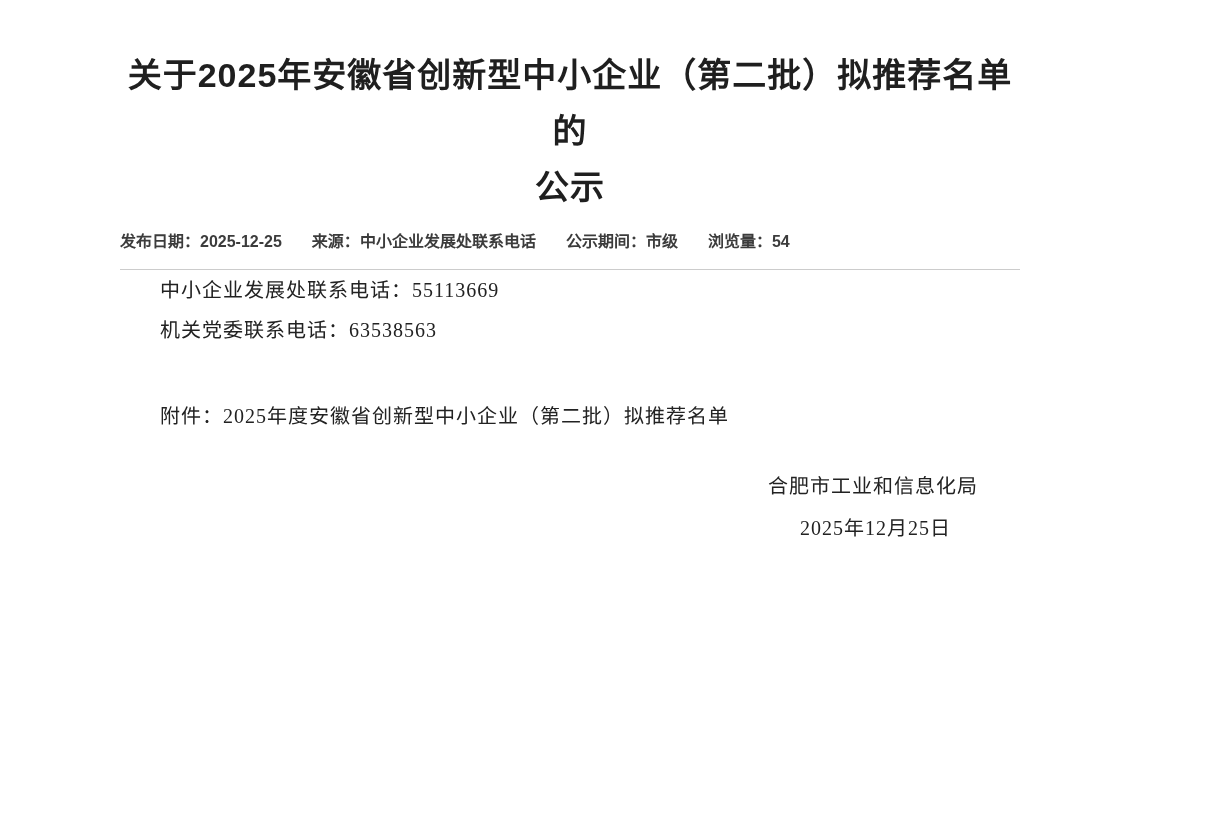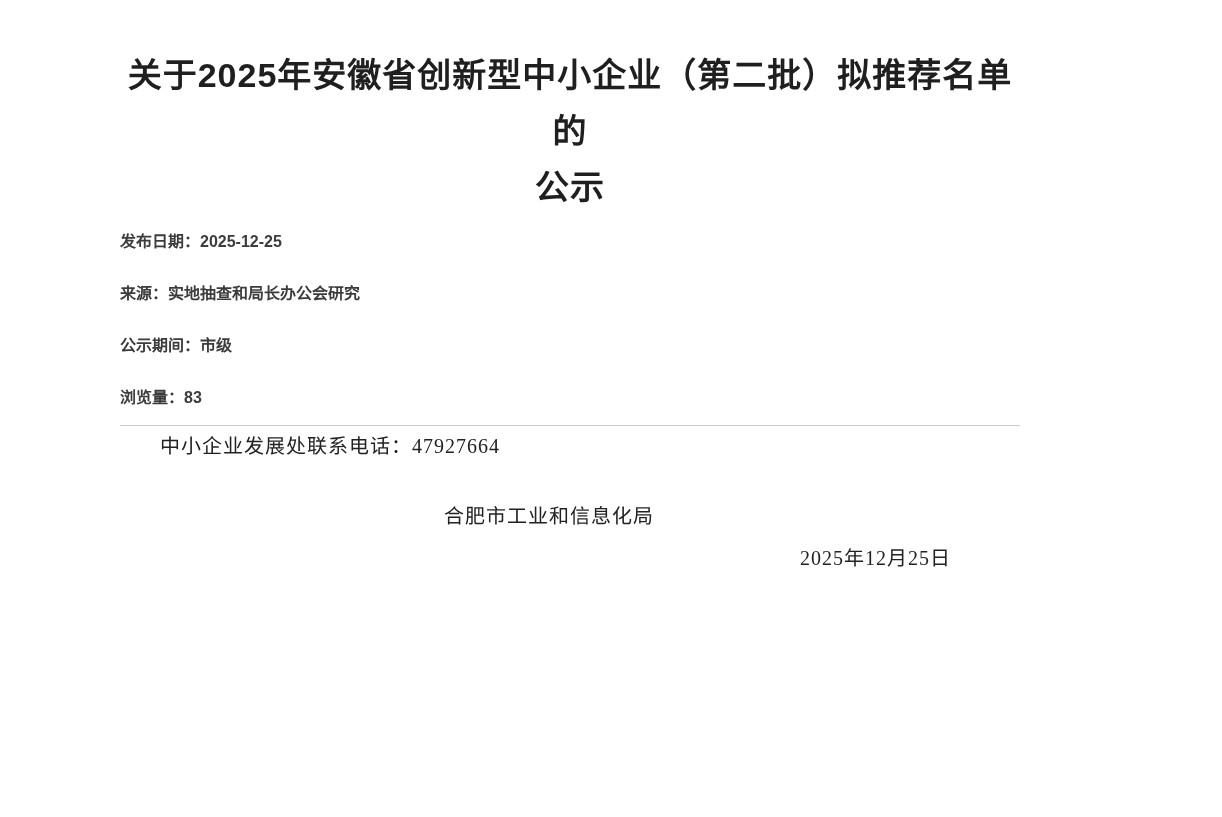--- a/index.html
+++ b/index.html
@@ -27,27 +27,26 @@
     line-height: 56px;
     font-weight: 700;
     color: #1f1f1f;
     text-align: center;
     white-space: pre-line;
     letter-spacing: 1px;
   }
   .meta-row {
     margin-top: 16px;
     display: flex;
-    align-items: flex-start;
+    align-items: center;
     gap: 30px;
     font-size: 16px;
     line-height: 22px;
     color: #3c3c3c;
     font-weight: 700;
-    flex-direction: column;
   }
   .meta-item { white-space: nowrap; }
   .meta-item .label { color: #3c3c3c; }
   .meta-item .value { color: #3c3c3c; }
   .divider {
     margin-top: 16px;
     border: none;
     border-top: 1px solid #cccccc;
     height: 0;
     width: 100%;
@@ -59,21 +58,21 @@
     color: #222222;
     letter-spacing: 1px;
   }
   .article p.body-para {
     text-indent: 2em;
     text-align: justify;
   }
   .para-main { margin-top: 44px; }
   .para-attachment { margin-top: 46px; }
   .sign-line {
-    text-align: center;
+    text-align: right;
     padding-right: 42px;
     margin-top: 30px;
   }
   .date-line {
     text-align: right;
     padding-right: 69px;
     margin-top: 2px;
   }
 </style>
 </head>
@@ -83,32 +82,34 @@
   <div class="content">
 
     <h1 class="doc-title">关于2025年安徽省创新型中小企业（第二批）拟推荐名单的
 公示</h1>
 
     <div class="meta-row">
       <div class="meta-item">
         <span class="label">发布日期：</span><span class="value">2025-12-25</span>
       </div>
       <div class="meta-item">
-        <span class="label">来源：</span><span class="value">实地抽查和局长办公会研究</span>
+        <span class="label">来源：</span><span class="value">中小企业发展处联系电话</span>
       </div>
       <div class="meta-item">
         <span class="label">公示期间：</span><span class="value">市级</span>
       </div>
       <div class="meta-item">
-        <span class="label">浏览量：</span><span class="value">83</span>
+        <span class="label">浏览量：</span><span class="value">54</span>
       </div>
     </div>
 
     <hr class="divider">
 
     <div class="article">
-      <p class="body-para">中小企业发展处联系电话：47927664</p>
+      <p class="body-para">中小企业发展处联系电话：55113669</p>
+      <p class="body-para">机关党委联系电话：63538563</p>
+      <p class="body-para para-attachment">附件：2025年度安徽省创新型中小企业（第二批）拟推荐名单</p>
       <p class="sign-line">合肥市工业和信息化局</p>
       <p class="date-line">2025年12月25日</p>
     </div>
 
   </div>
 </div>
 
 </body></html>

